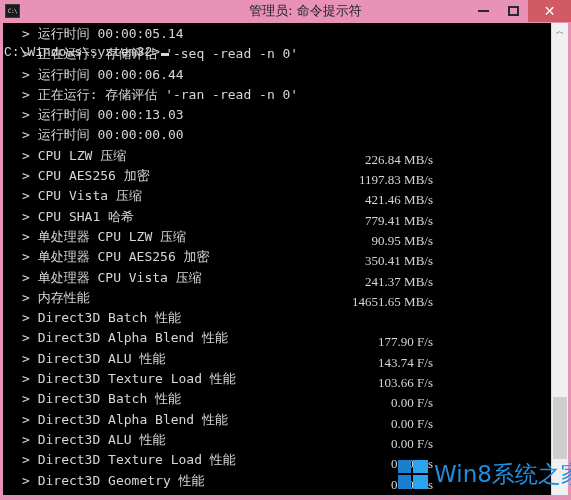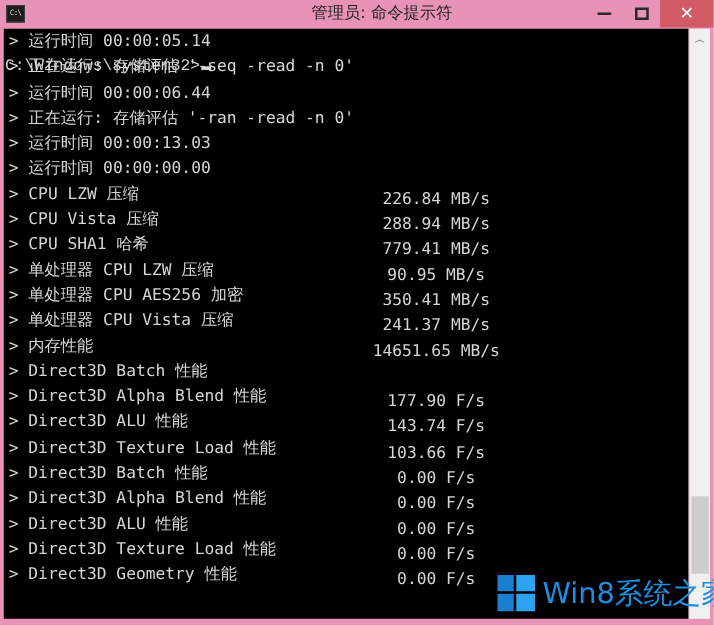--- a/index.html
+++ b/index.html
@@ -111,32 +111,33 @@
     height: 20.3px;
     line-height: 20.3px;
     white-space: pre;
     font-family: "DejaVu Sans Mono", "Liberation Mono", monospace;
     font-size: 13px;
     color: #d6d6d6;
     overflow: hidden;
   }
   .lbl {
     position: absolute;
-    left: 4px;
+    left: 19px;
     top: 0;
     white-space: pre;
     text-align: right;
   }
   .val1 {
     position: absolute;
     left: 262px;
     top: 4px;
     width: 168px;
-    text-align: center;
-    white-space: pre;
+    text-align: right;
+    white-space: pre;
+    font-family: Liberation Serif, serif;
   }
   .blank { height: 20.3px; }
   #promptline {
     position: relative;
     height: 20.3px;
     line-height: 20.3px;
     font-family: Liberation Mono, monospace;
     font-size: 13px;
     color: #d6d6d6;
     white-space: pre;
@@ -231,21 +232,22 @@
 
   <div id="console">
     <div id="lines">
         <div class="line"><span class="lbl">&gt; 运行时间 00:00:05.14</span></div>
         <div class="line"><span class="lbl">&gt; 正在运行: 存储评估 '-seq -read -n 0'</span></div>
         <div class="line"><span class="lbl">&gt; 运行时间 00:00:06.44</span></div>
         <div class="line"><span class="lbl">&gt; 正在运行: 存储评估 '-ran -read -n 0'</span></div>
         <div class="line"><span class="lbl">&gt; 运行时间 00:00:13.03</span></div>
         <div class="line"><span class="lbl">&gt; 运行时间 00:00:00.00</span></div>
         <div class="line"><span class="lbl">&gt; CPU LZW 压缩</span><span class="val1">226.84 MB/s</span></div>
-        <div class="line"><span class="lbl">&gt; CPU Vista 压缩</span><span class="val1">288.94 MB/s</span></div>
+        <div class="line"><span class="lbl">&gt; CPU AES256 加密</span><span class="val1">1197.83 MB/s</span></div>
+        <div class="line"><span class="lbl">&gt; CPU Vista 压缩</span><span class="val1">421.46 MB/s</span></div>
         <div class="line"><span class="lbl">&gt; CPU SHA1 哈希</span><span class="val1">779.41 MB/s</span></div>
         <div class="line"><span class="lbl">&gt; 单处理器 CPU LZW 压缩</span><span class="val1">90.95 MB/s</span></div>
         <div class="line"><span class="lbl">&gt; 单处理器 CPU AES256 加密</span><span class="val1">350.41 MB/s</span></div>
         <div class="line"><span class="lbl">&gt; 单处理器 CPU Vista 压缩</span><span class="val1">241.37 MB/s</span></div>
         <div class="line"><span class="lbl">&gt; 内存性能</span><span class="val1">14651.65 MB/s</span></div>
         <div class="line"><span class="lbl">&gt; Direct3D Batch 性能</span></div>
         <div class="line"><span class="lbl">&gt; Direct3D Alpha Blend 性能</span><span class="val1">177.90 F/s</span></div>
         <div class="line"><span class="lbl">&gt; Direct3D ALU 性能</span><span class="val1">143.74 F/s</span></div>
         <div class="line"><span class="lbl">&gt; Direct3D Texture Load 性能</span><span class="val1">103.66 F/s</span></div>
         <div class="line"><span class="lbl">&gt; Direct3D Batch 性能</span><span class="val1">0.00 F/s</span></div>

